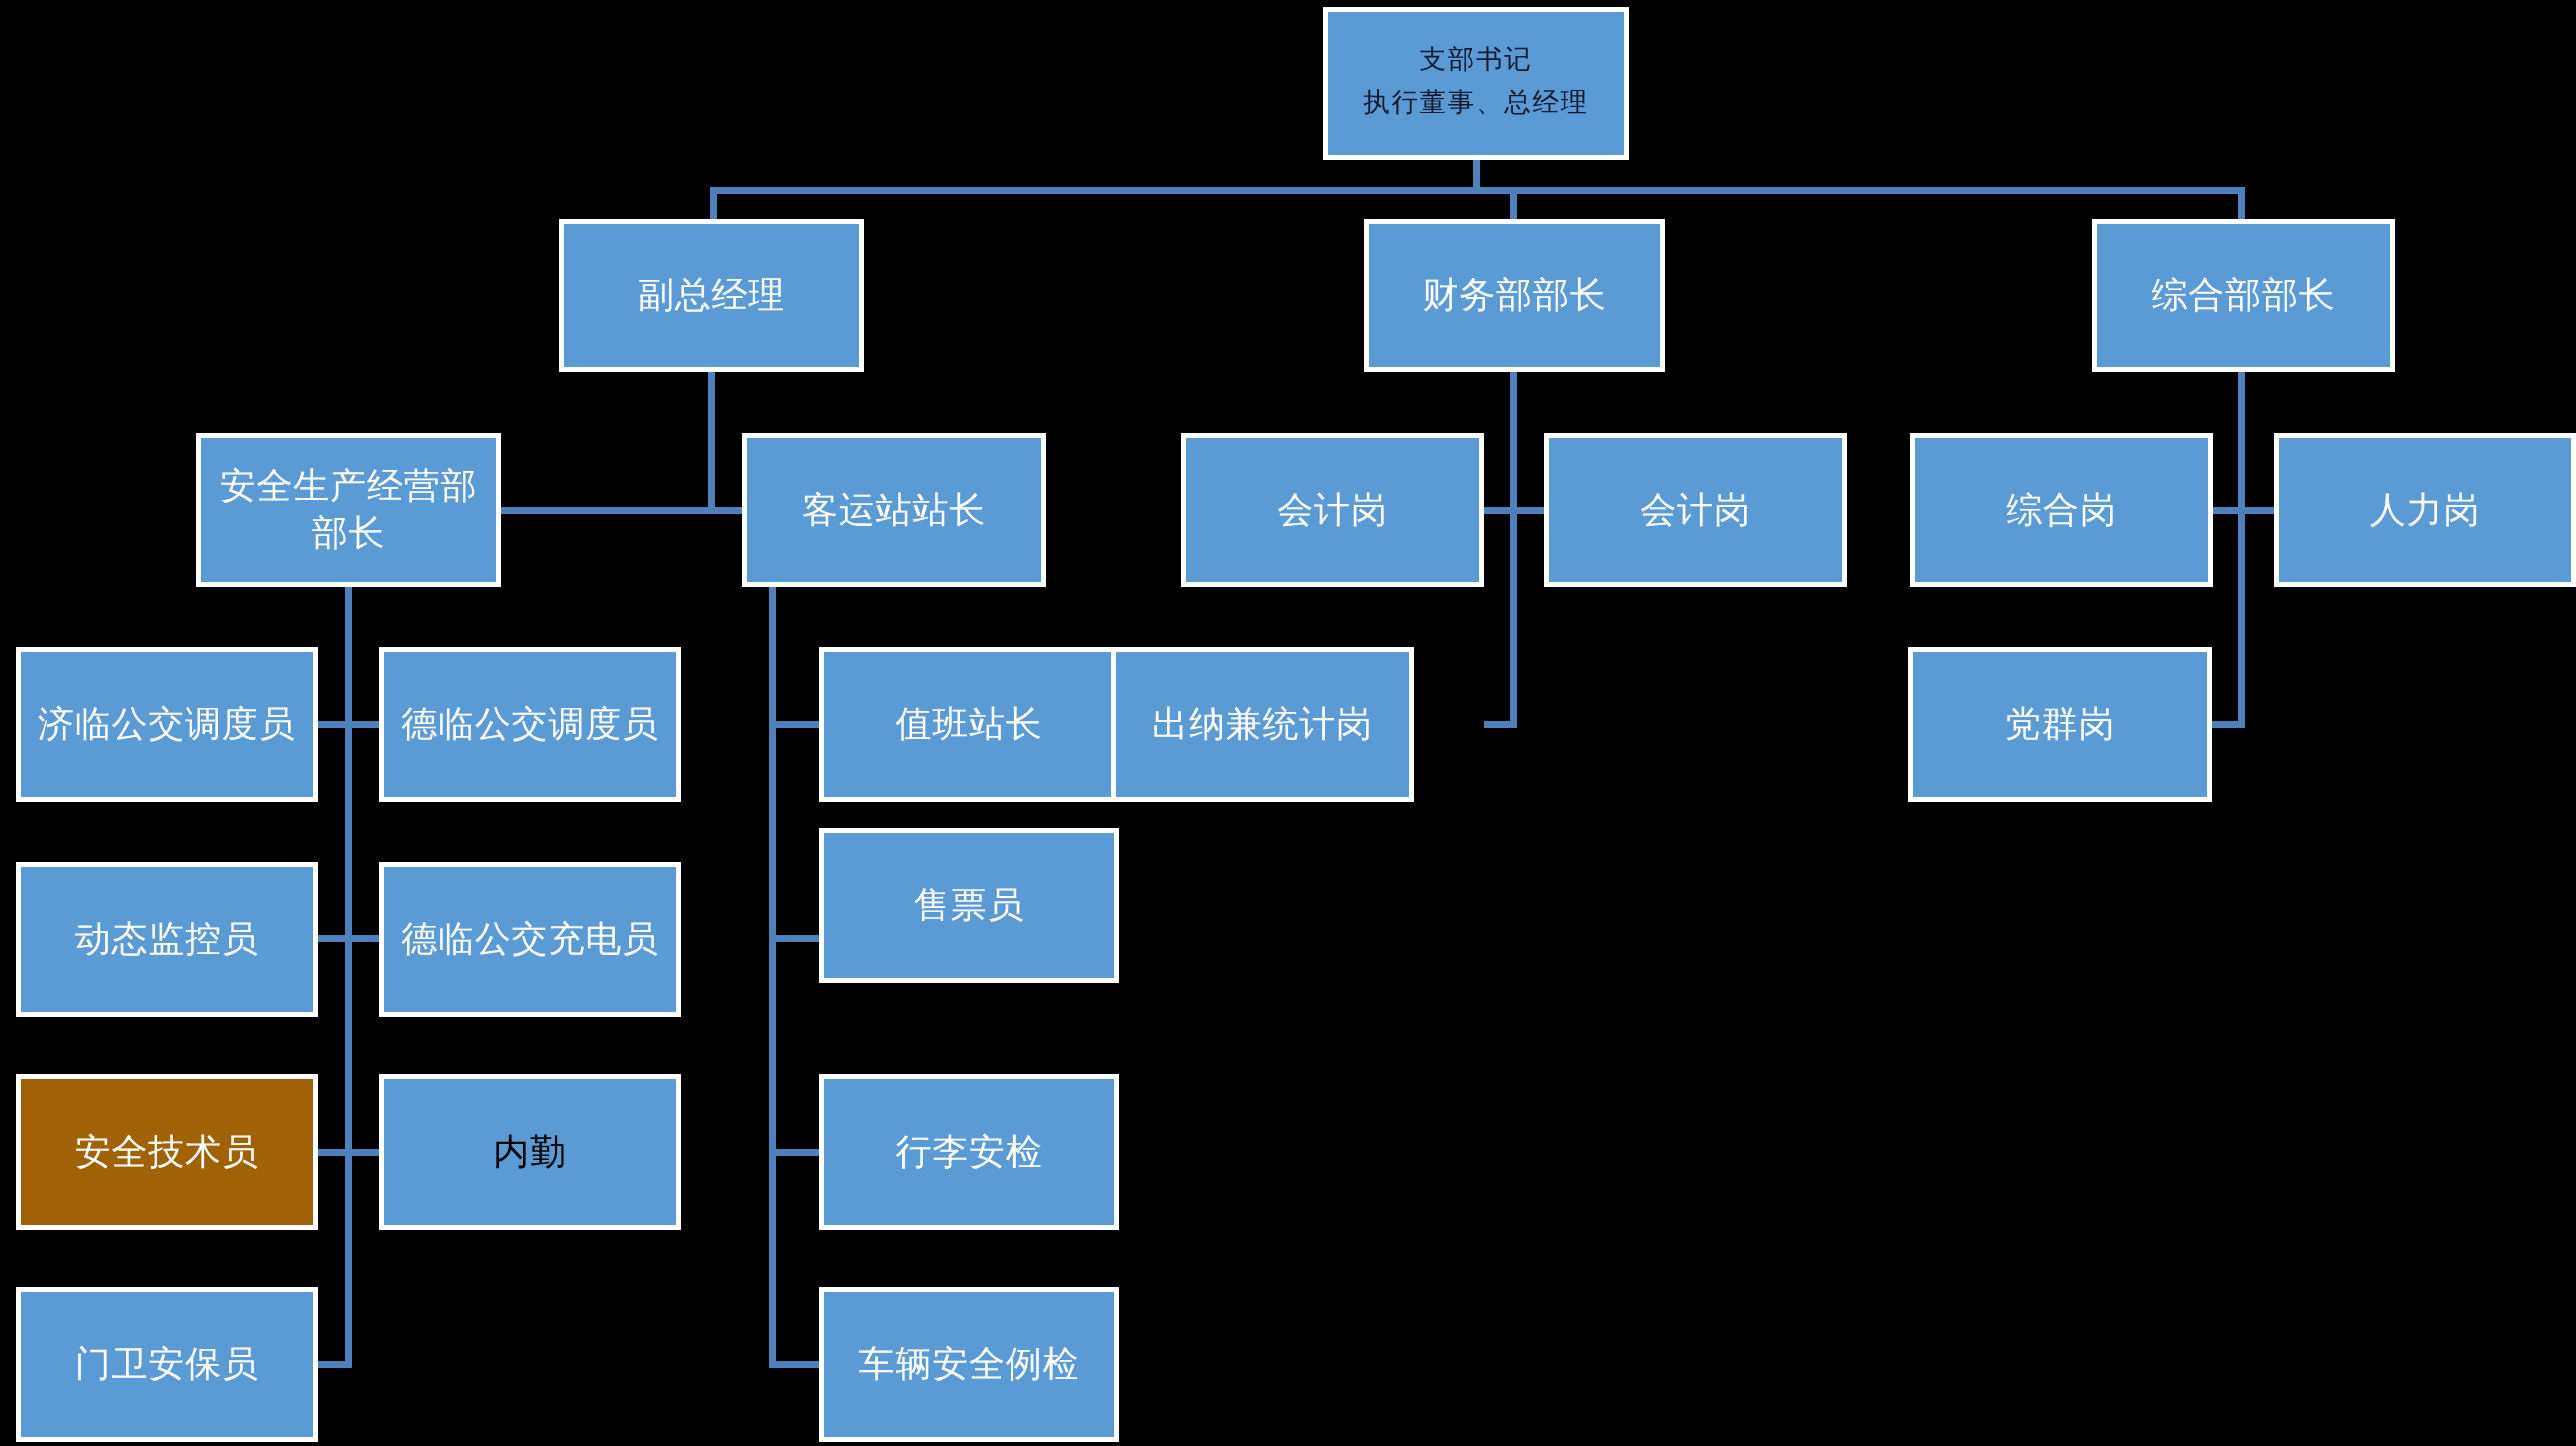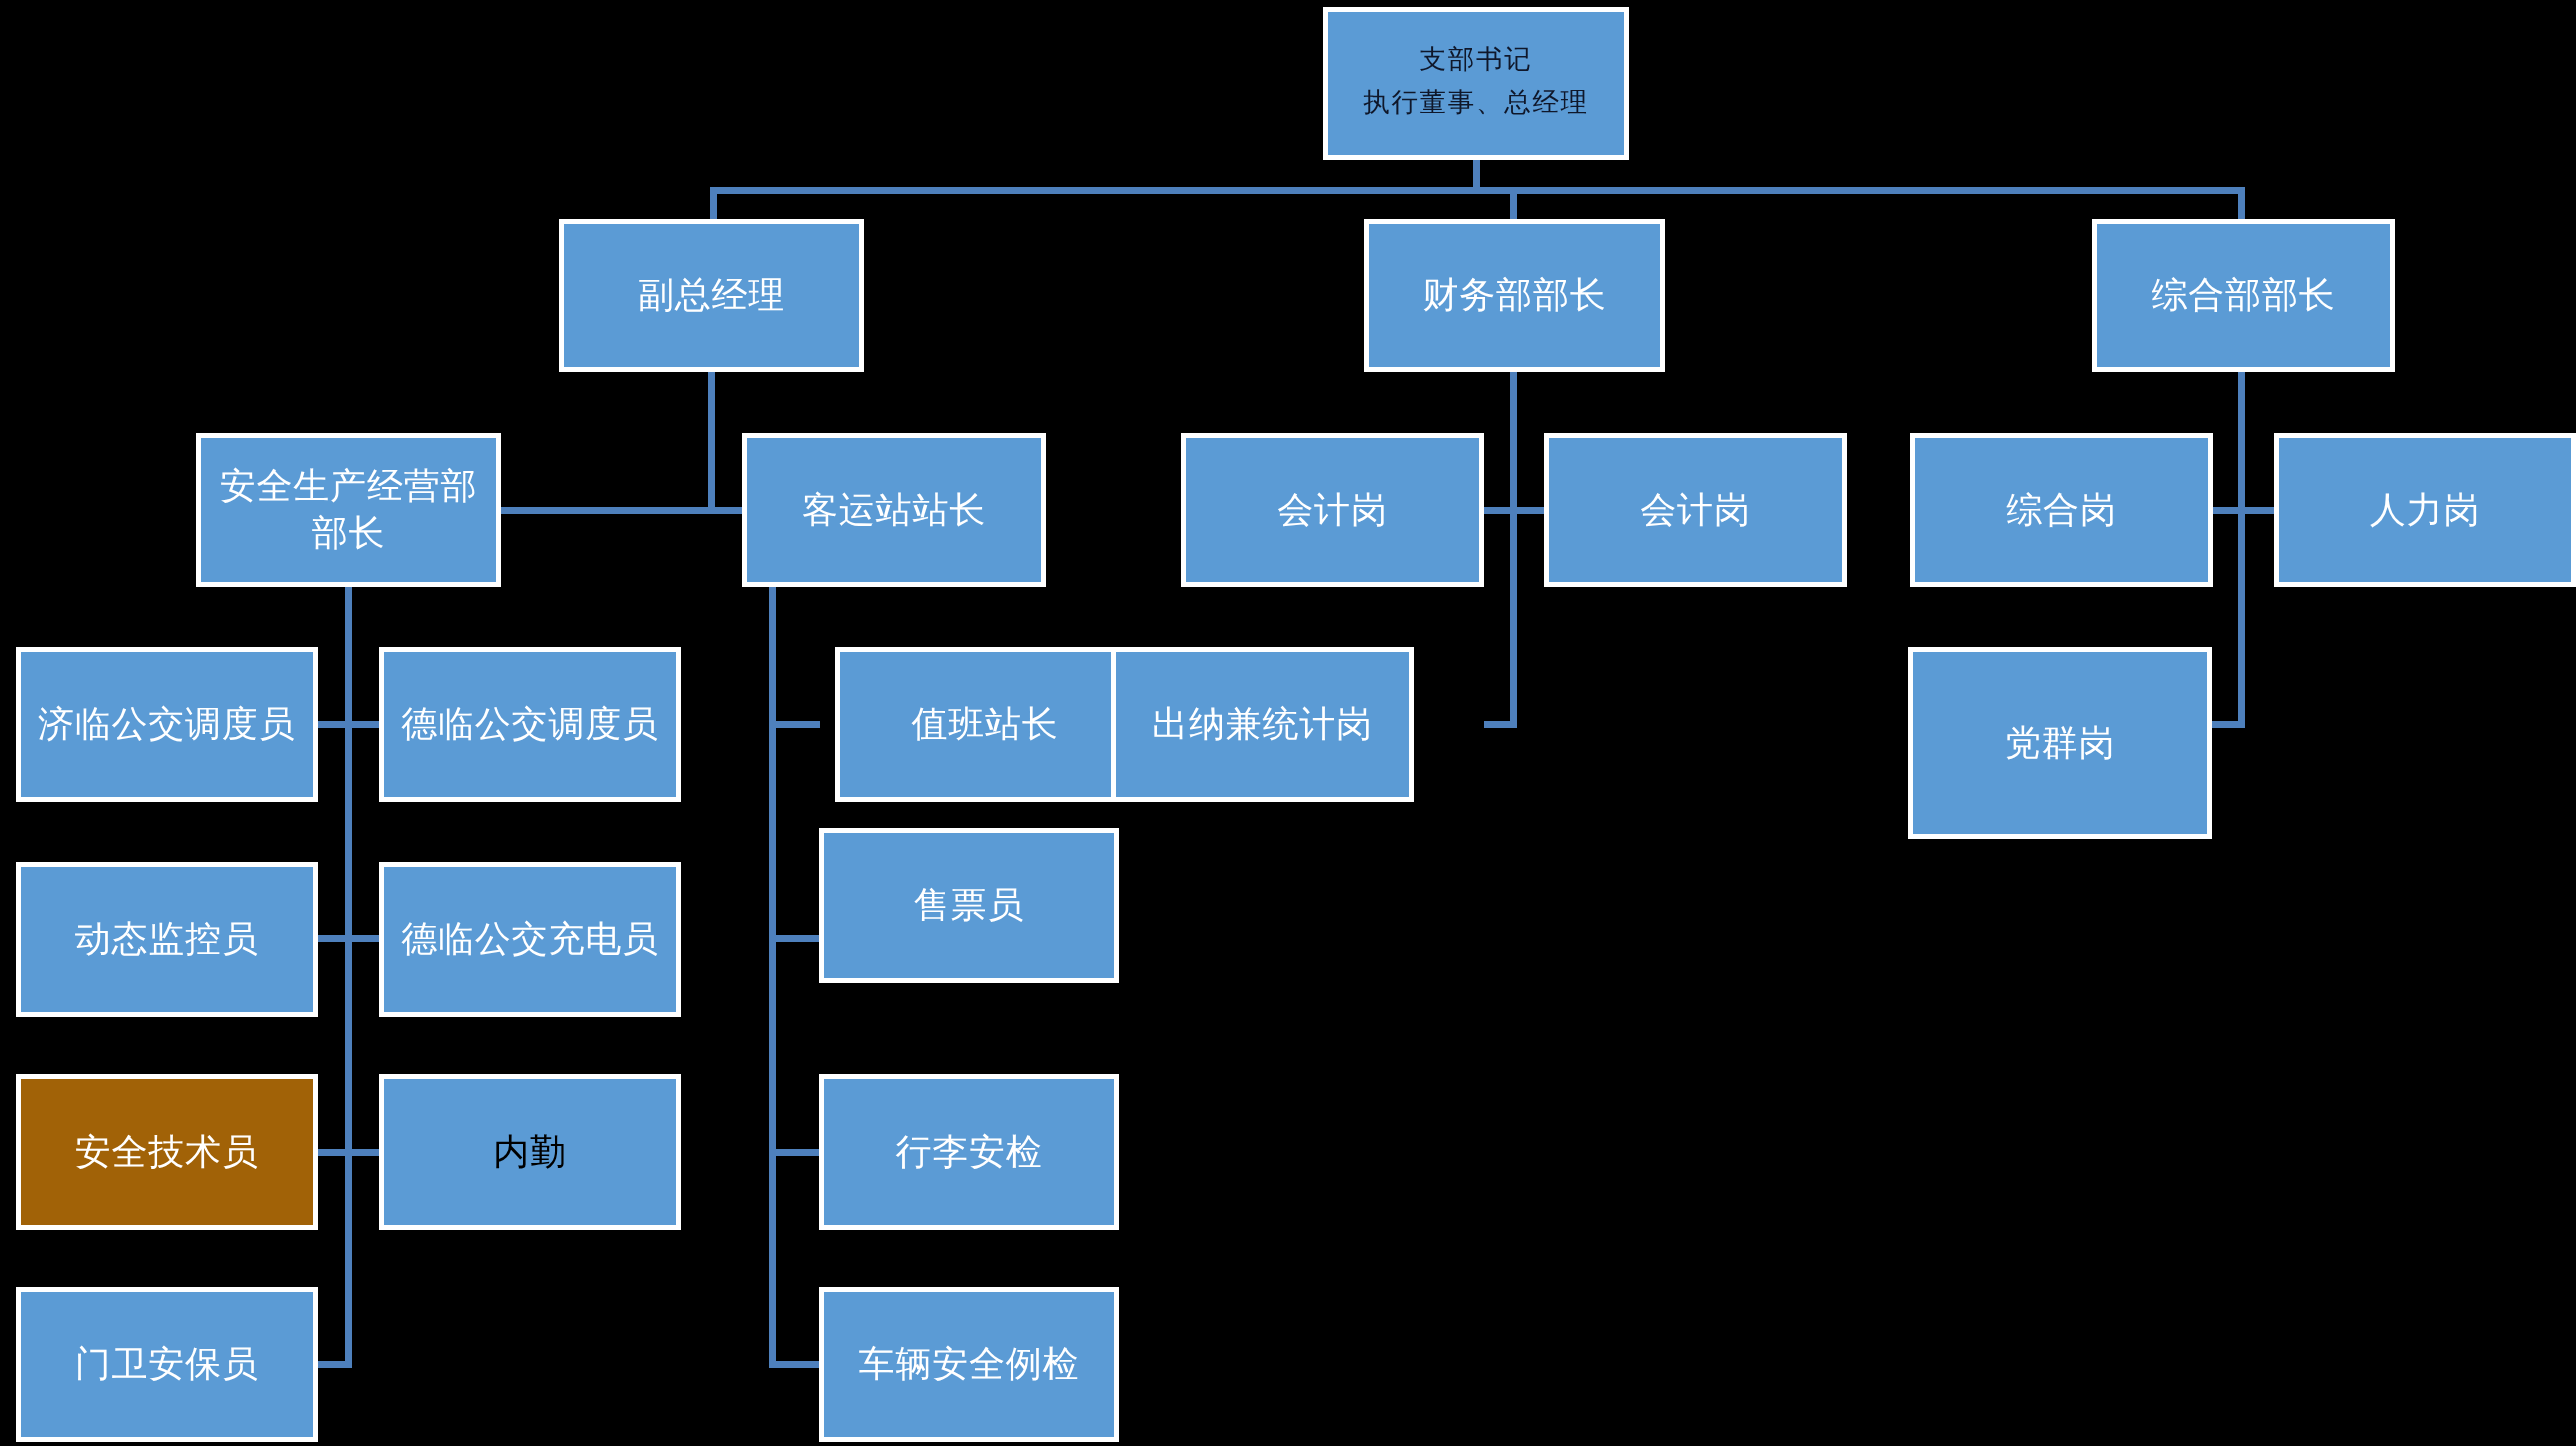--- a/index.html
+++ b/index.html
@@ -103,27 +103,27 @@
       </div>
       <div class="node" style="left: 2274px; top: 433px; width: 302px; height: 154px; background: rgb(91, 155, 213); border-color: rgb(255, 255, 255);">
         <span class="node-label" style="color: rgb(255, 255, 255);">人力岗</span>
       </div>
       <div class="node" style="left: 15.7px; top: 647px; width: 302px; height: 155px; background: rgb(91, 155, 213); border-color: rgb(255, 255, 255);">
         <span class="node-label" style="color: rgb(255, 255, 255);">济临公交调度员</span>
       </div>
       <div class="node" style="left: 379px; top: 647px; width: 302px; height: 155px; background: rgb(91, 155, 213); border-color: rgb(255, 255, 255);">
         <span class="node-label" style="color: rgb(255, 255, 255);">德临公交调度员</span>
       </div>
-      <div class="node" style="left: 819px; top: 647px; width: 300px; height: 155px; background: rgb(91, 155, 213); border-color: rgb(255, 255, 255); margin-left: 16px;">
+      <div class="node" style="left: 819px; top: 647px; width: 300px; height: 155px; background: rgb(91, 155, 213); border-color: rgb(255, 255, 255);">
         <span class="node-label" style="color: rgb(255, 255, 255);">值班站长</span>
       </div>
       <div class="node" style="left: 1111px; top: 647px; width: 303px; height: 155px; background: rgb(91, 155, 213); border-color: rgb(255, 255, 255);">
         <span class="node-label" style="color: rgb(255, 255, 255);">出纳兼统计岗</span>
       </div>
-      <div class="node" style="left: 1908px; top: 647px; width: 304px; height: 192px; background: rgb(91, 155, 213); border-color: rgb(255, 255, 255);">
+      <div class="node" style="left: 1908px; top: 647px; width: 304px; height: 155px; background: rgb(91, 155, 213); border-color: rgb(255, 255, 255);">
         <span class="node-label" style="color: rgb(255, 255, 255);">党群岗</span>
       </div>
       <div class="node" style="left: 15.7px; top: 862px; width: 302px; height: 155px; background: rgb(91, 155, 213); border-color: rgb(255, 255, 255);">
         <span class="node-label" style="color: rgb(255, 255, 255);">动态监控员</span>
       </div>
       <div class="node" style="left: 379px; top: 862px; width: 302px; height: 155px; background: rgb(91, 155, 213); border-color: rgb(255, 255, 255);">
         <span class="node-label" style="color: rgb(255, 255, 255);">德临公交充电员</span>
       </div>
       <div class="node" style="left: 819px; top: 828px; width: 300px; height: 155px; background: rgb(91, 155, 213); border-color: rgb(255, 255, 255);">
         <span class="node-label" style="color: rgb(255, 255, 255);">售票员</span>

